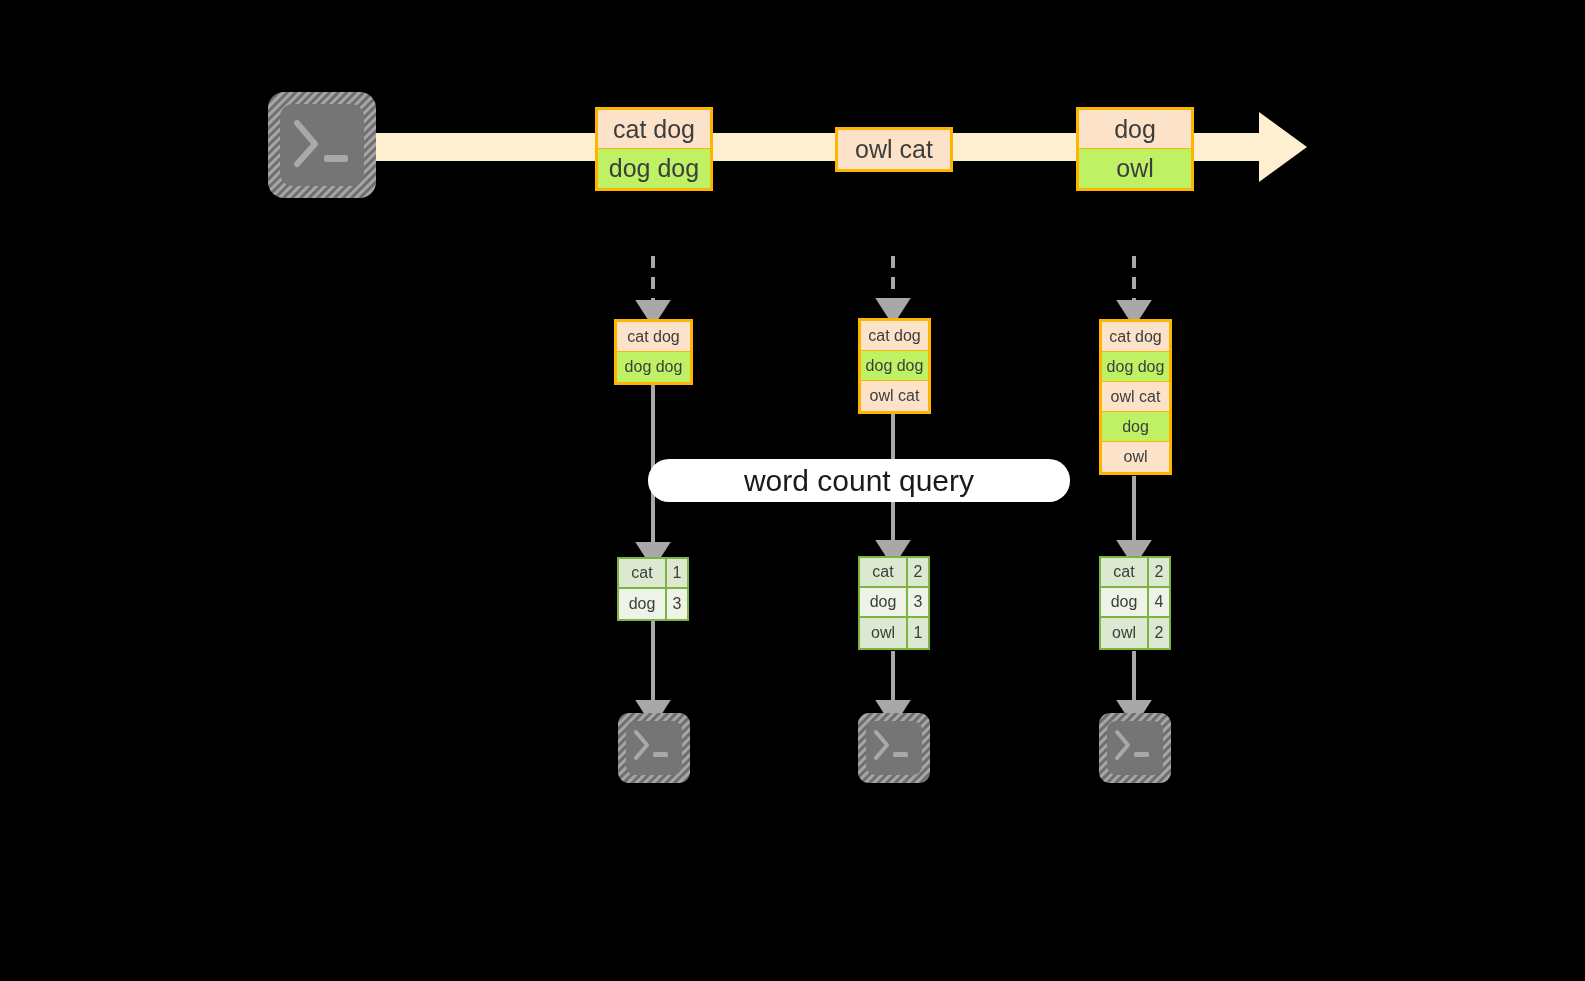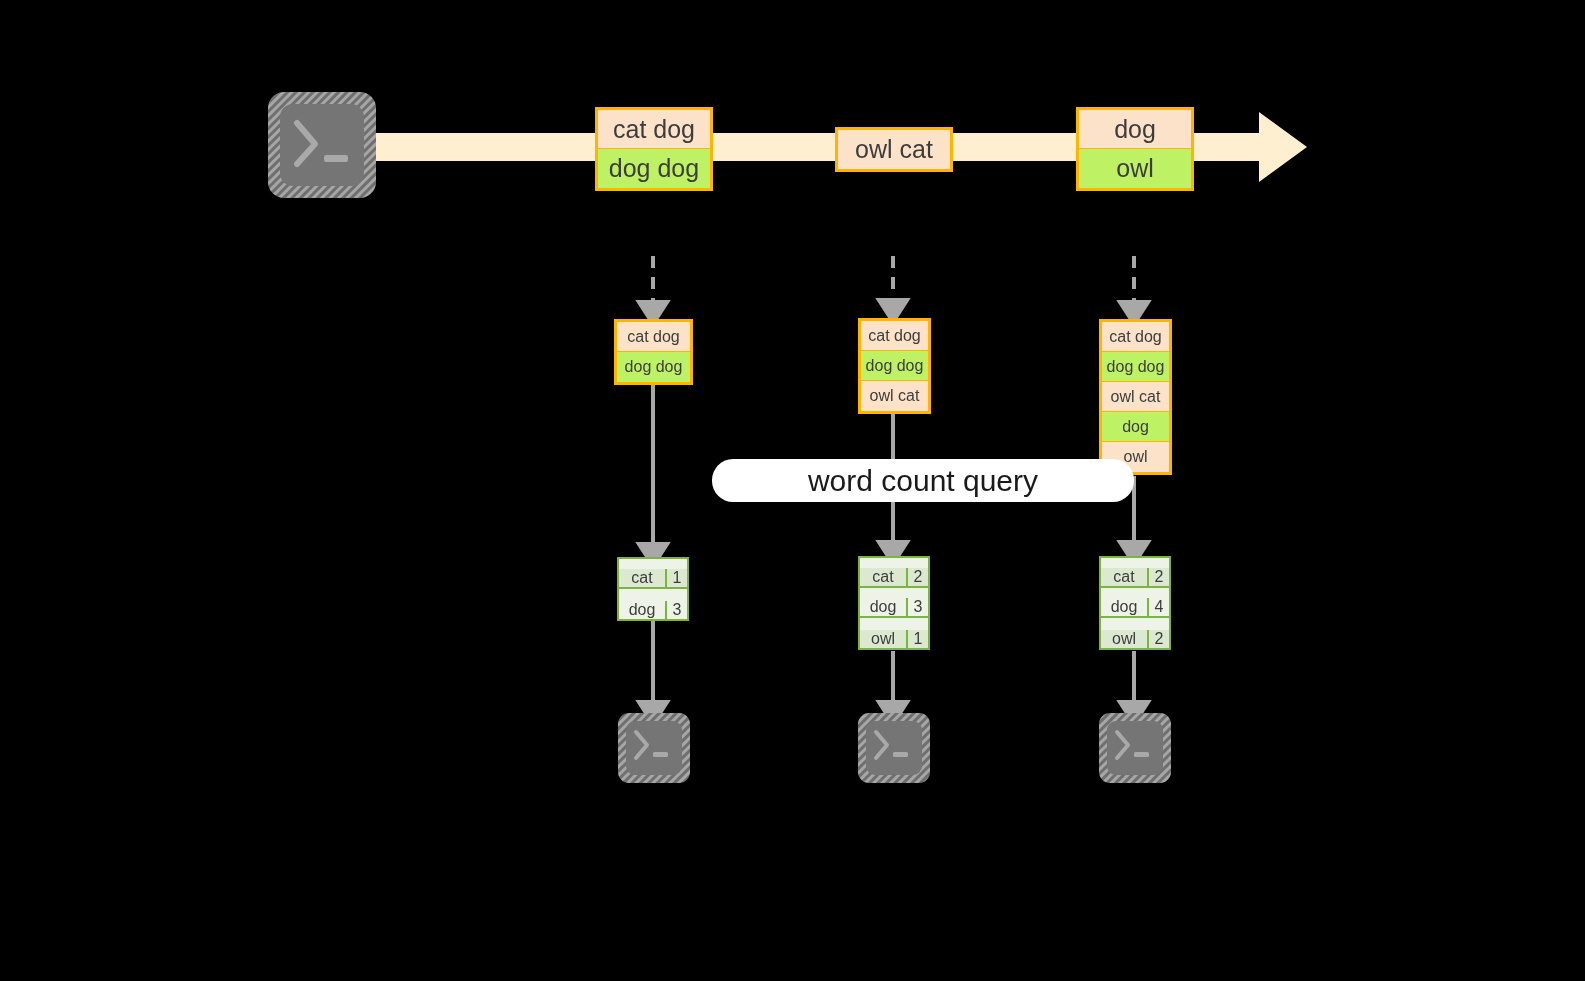--- a/index.html
+++ b/index.html
@@ -27,21 +27,21 @@
   .tl{z-index:3;}
   .tl .srow{font-size:25px;height:39px;}
 
   
   .state .srow{font-size:16px;height:30px;}
 
   
   .gtab{position:absolute;z-index:3;border:2.5px solid #7cb342;
         box-sizing:border-box;background:#eef3e8;}
   .grow{display:flex;box-sizing:border-box;height:30px;
-        border-bottom:2px solid #7cb342;align-items:flex-end;}
+        border-bottom:2px solid #7cb342;}
   .grow:last-child{border-bottom:none;}
   .gc{display:flex;align-items:center;justify-content:center;
       font-size:16px;color:#3d3d3d;box-sizing:border-box;}
   .gc.k{flex:0 0 48px;border-right:2px solid #7cb342;}
   .gc.v{flex:1 1 auto;}
   .grow.dark .gc{background:#dce8d0;}
   .grow.light .gc{background:#eef3e8;}
 
   
   .qband{position:absolute;z-index:5;background:#ffffff;
@@ -180,17 +180,17 @@
     <div class="grow light">
       <div class="gc k">dog</div>
       <div class="gc v">4</div>
     </div>
     <div class="grow dark">
       <div class="gc k">owl</div>
       <div class="gc v">2</div>
     </div>
   </div>
 
-  <div class="qband" style="left:712px;top:459px;width:422px;height:43px;border-radius:21px;">
+  <div class="qband" style="left:648px;top:459px;width:422px;height:43px;border-radius:21px;">
     <span>word count query</span>
   </div>
 
 </div>
 
 </body></html>

